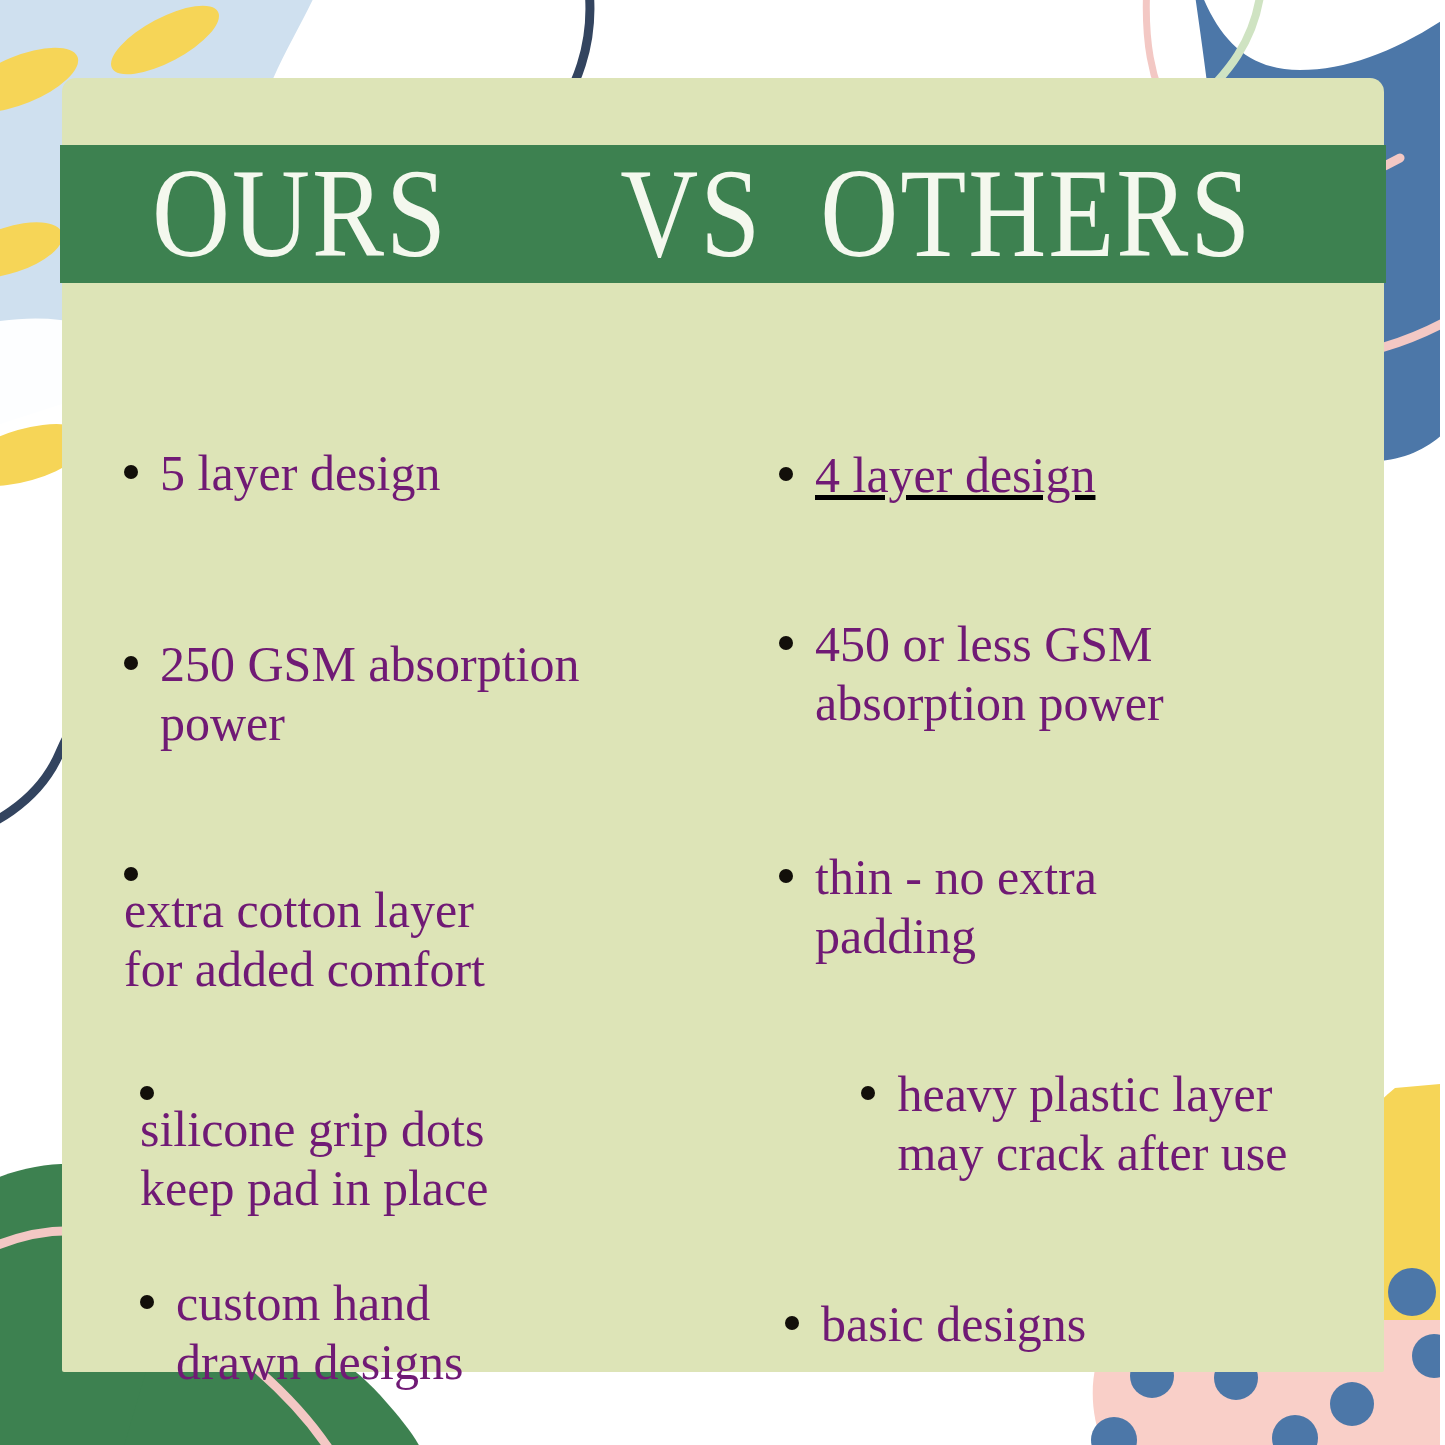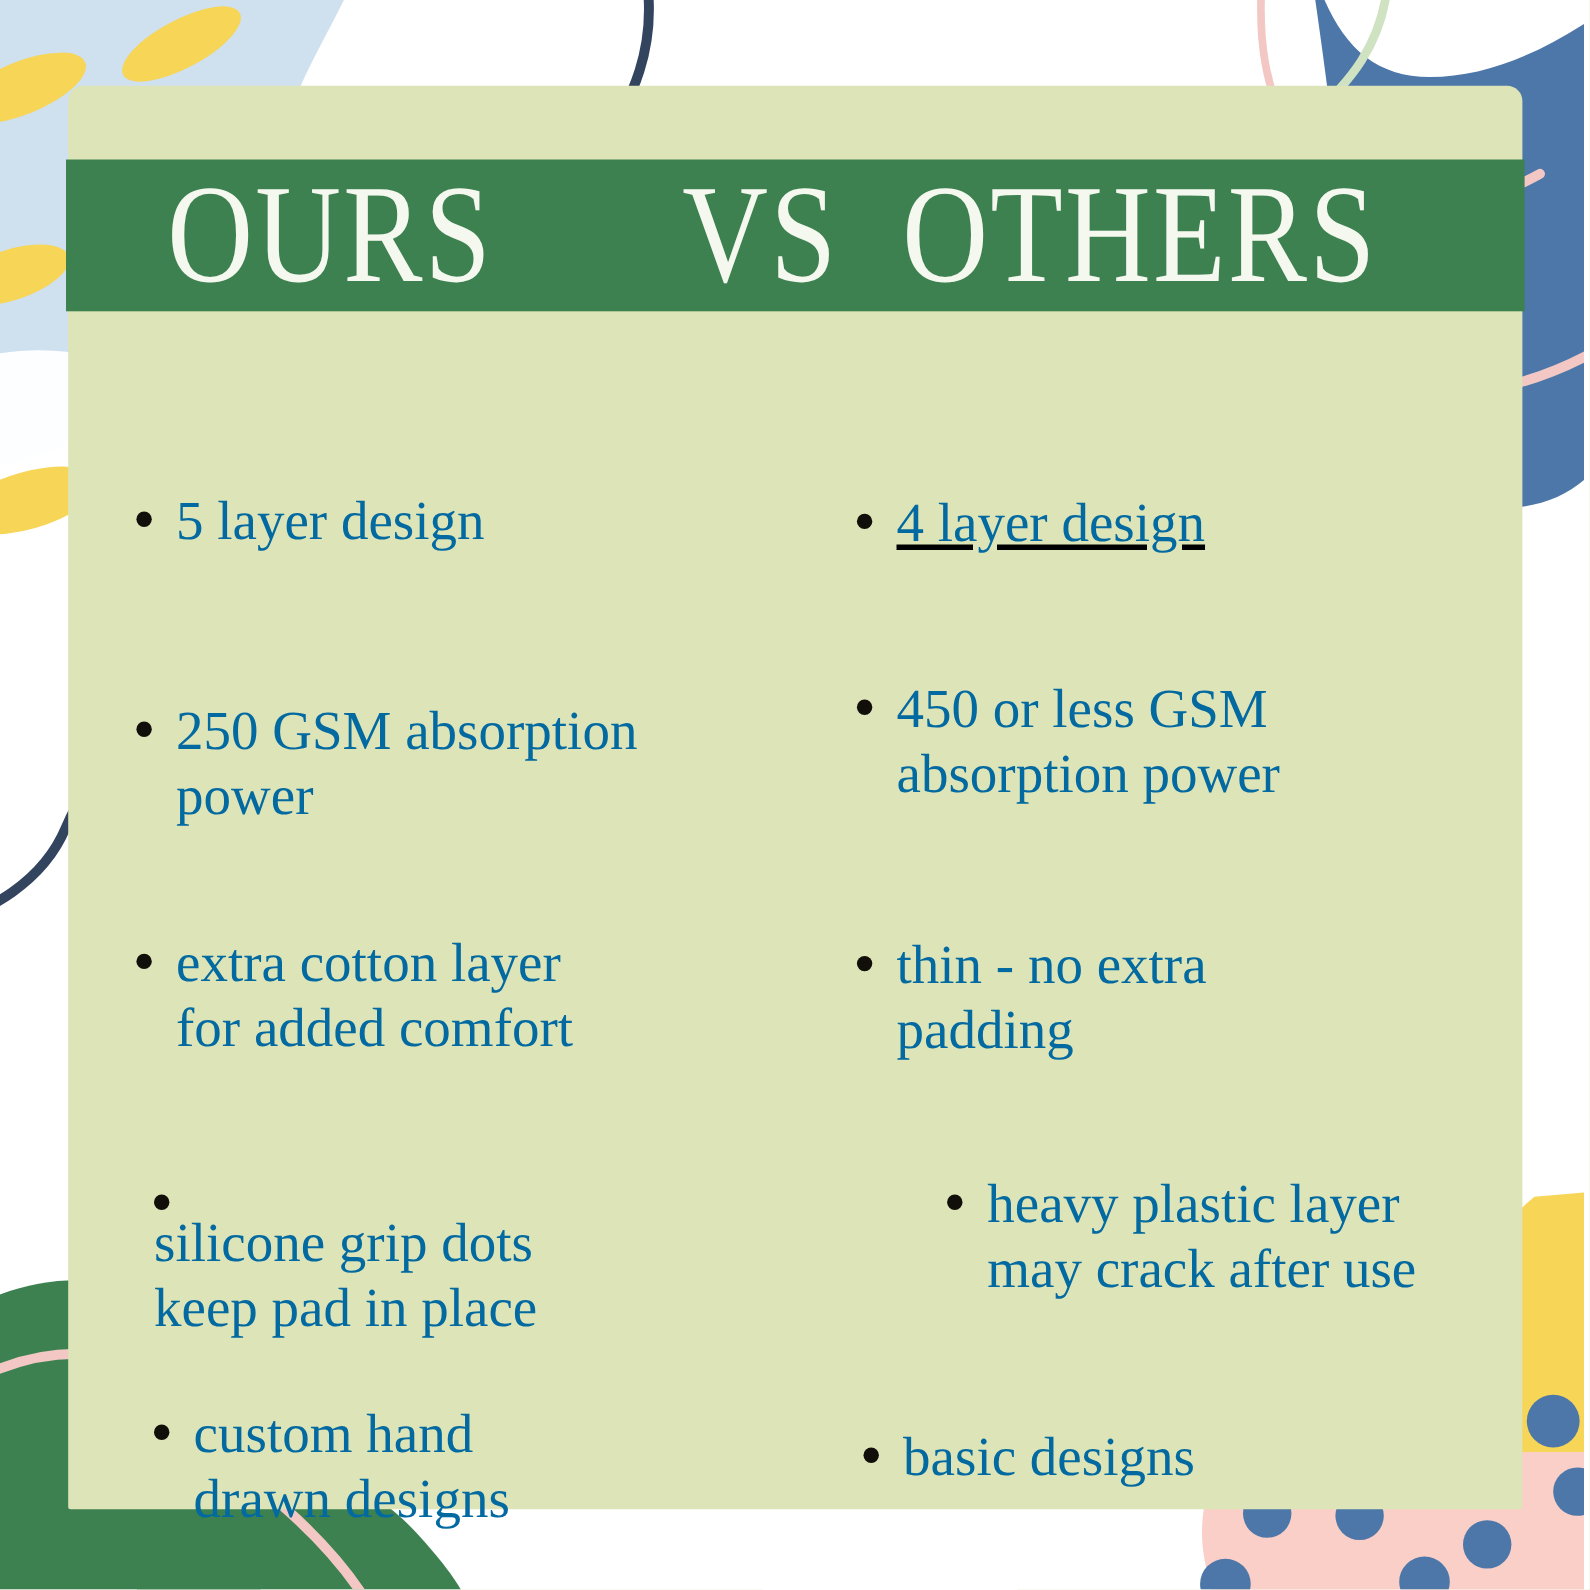--- a/index.html
+++ b/index.html
@@ -87,21 +87,21 @@
   .bullet-dot {
     width: 14px;
     height: 14px;
     border-radius: 50%;
     background: #120f0a;
     flex: 0 0 auto;
     margin-top: 21px;
     margin-right: 22px;
   }
   .bullet-text {
-    color: #0369a1;
+    color: #701a75;
     font-size: 50px;
     line-height: 1.18;
     white-space: pre-line;
     font-family: "Liberation Serif", "DejaVu Serif", serif;
   }
 </style>
 </head>
 <body>
 
 <div id="stage">
@@ -179,21 +179,21 @@
           <span class="bullet-dot"></span>
           <span class="bullet-text">5 layer design</span>
         </div>
 
         <div class="bullet-row" style="top:325px;left:62px;right:18px;">
           <span class="bullet-dot"></span>
           <span class="bullet-text">250 GSM absorption
 power</span>
         </div>
 
-        <div class="bullet-row" style="top:536px;left:62px;right:26px;">
+        <div class="bullet-row" style="top:536px;left:62px;right:26px;flex-direction:column;">
           <span class="bullet-dot"></span>
           <span class="bullet-text">extra cotton layer
 for added comfort</span>
         </div>
 
         <div class="bullet-row" style="top:755px;left:78px;right:18px;flex-direction:column;">
           <span class="bullet-dot"></span>
           <span class="bullet-text">silicone grip dots
 keep pad in place</span>
         </div>

